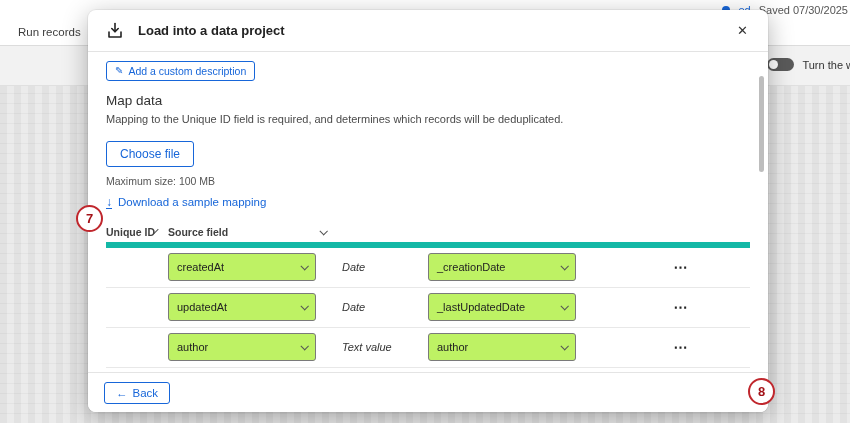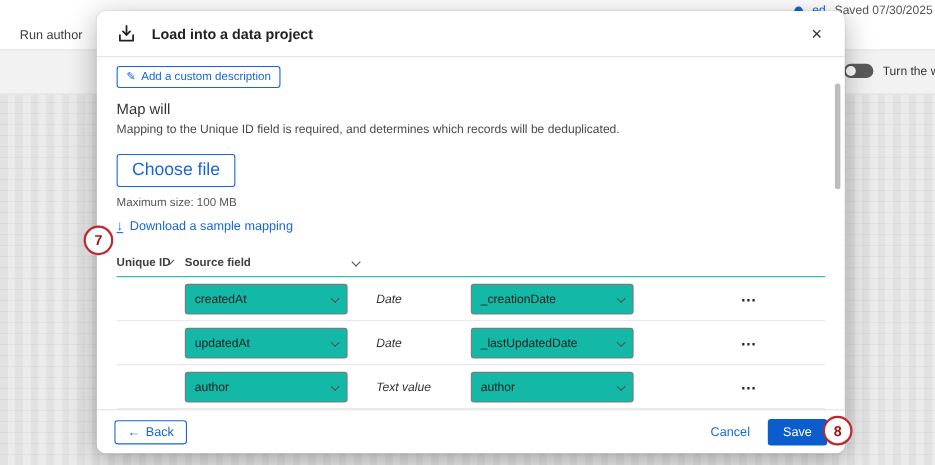--- a/index.html
+++ b/index.html
@@ -67,46 +67,46 @@
 
   .btn-outline {
     display:inline-flex; align-items:center; gap:5px;
     border:1px solid #1766d9; color:#1766d9; background:#fff;
     border-radius:3px; cursor:pointer; font-family:inherit;
   }
   .add-desc-btn { font-size:10.5px; padding:3px 8px; }
   .add-desc-btn .edit-glyph { font-size:10px; }
   .section-title { font-size:13.5px; font-weight:500; color:#333; margin-top:12px; }
   .section-desc { font-size:11px; color:#4a4a4a; margin-top:5px; }
-  .choose-file-btn { font-size:16px; padding:5px 13px; margin-top:16px;text-align:center; }
+  .choose-file-btn { font-size:12px; padding:5px 13px; margin-top:16px;text-align:center; }
   .max-size { font-size:10.5px; color:#555; margin-top:8px; }
   .download-link {
     display:inline-flex; align-items:center; gap:6px;
     font-size:11.5px; color:#1766d9; margin-top:9px; cursor:pointer;
   }
   .download-glyph { font-size:12px; line-height:1; border-bottom:1.5px solid #1766d9; }
 
   
   .mtable { margin-top:12px; }
   .trow, .thead {
     display:grid;
     grid-template-columns:62px 174px 86px 172px 1fr;
     align-items:center;
   }
-  .thead { height:26px; border-bottom:1px solid #14b8a6; }
+  .thead { height:26px; border-bottom:6px solid #14b8a6; }
   .hcell { display:flex; align-items:center; height:100%; padding-right:16px; }
   .hcell .hlabel { font-size:10.5px; font-weight:700; color:#3f3f3f; white-space:nowrap; }
   .chev {
     width:6px; height:6px; margin-left:auto;
     border-right:1.4px solid #555; border-bottom:1.4px solid #555;
     transform:rotate(45deg) translateY(-1px);
   }
   .trow { height:40px; border-bottom:1px solid #e8e8e8; }
   .fake-select {
-    width:148px; height:28px; background:#14b8a6;
+    width:148px; height:28px; background:#bef264;
     border:1px solid #7a7a7a; border-radius:3px;
     display:flex; align-items:center; padding:0 8px;
     font-size:11px; color:#222; cursor:pointer;
   }
   .fake-select .sel-chev { margin-left:auto; }
   .ftype { font-size:11px; color:#333;font-style:italic; }
   .options-btn {
     font-size:14px; font-weight:700; letter-spacing:1px; color:#222;
     background:none; border:none; cursor:pointer; padding:2px 6px; margin-left:12px;
     font-family:inherit;
@@ -141,21 +141,21 @@
 
 <div class="screen">
 
   <div class="topbar">
     <div class="topbar-right">
       <span class="notif-dot"></span>
       <span class="link-partial">ed</span>
       <span class="saved-label">Saved 07/30/2025</span>
     </div>
     <div class="tabs-row">
-      <span class="tab">Run author</span>
+      <span class="tab">Run records</span>
       <span class="tab">R</span>
     </div>
   </div>
   <div class="toolbar-band">
     <div class="toggle-wrap">
       <span class="toggle">
           <span class="toggle-knob"></span>
         </span>
       <span class="toggle-label">Turn the w</span>
     </div>
@@ -175,21 +175,21 @@
       <span class="modal-close">✕</span>
     </div>
 
     <div class="modal-body">
 
       <button class="btn-outline add-desc-btn">
         <span class="edit-glyph">✎</span>
         <span>Add a custom description</span>
       </button>
 
-      <div class="section-title">Map will</div>
+      <div class="section-title">Map data</div>
       <div class="section-desc">Mapping to the Unique ID field is required, and determines which records will be deduplicated.</div>
 
       <button class="btn-outline choose-file-btn">Choose file</button>
       <div class="max-size">Maximum size: 100 MB</div>
 
       <div class="download-link">
         <span class="download-glyph">↓</span>
         <span>Download a sample mapping</span>
       </div>
 
@@ -255,23 +255,19 @@
       </div>
 
       <div class="scrollbar-thumb"></div>
     </div>
 
     <div class="modal-footer">
       <button class="btn-outline back-btn">
         <span>←</span>
         <span>Back</span>
       </button>
-      <div class="footer-right">
-        <button class="cancel-btn">Cancel</button>
-        <button class="save-btn">Save</button>
-      </div>
     </div>
   </div>
 
   <div class="marker marker-7">7</div>
   <div class="marker marker-8">8</div>
 
 </div>
 
 </body></html>

